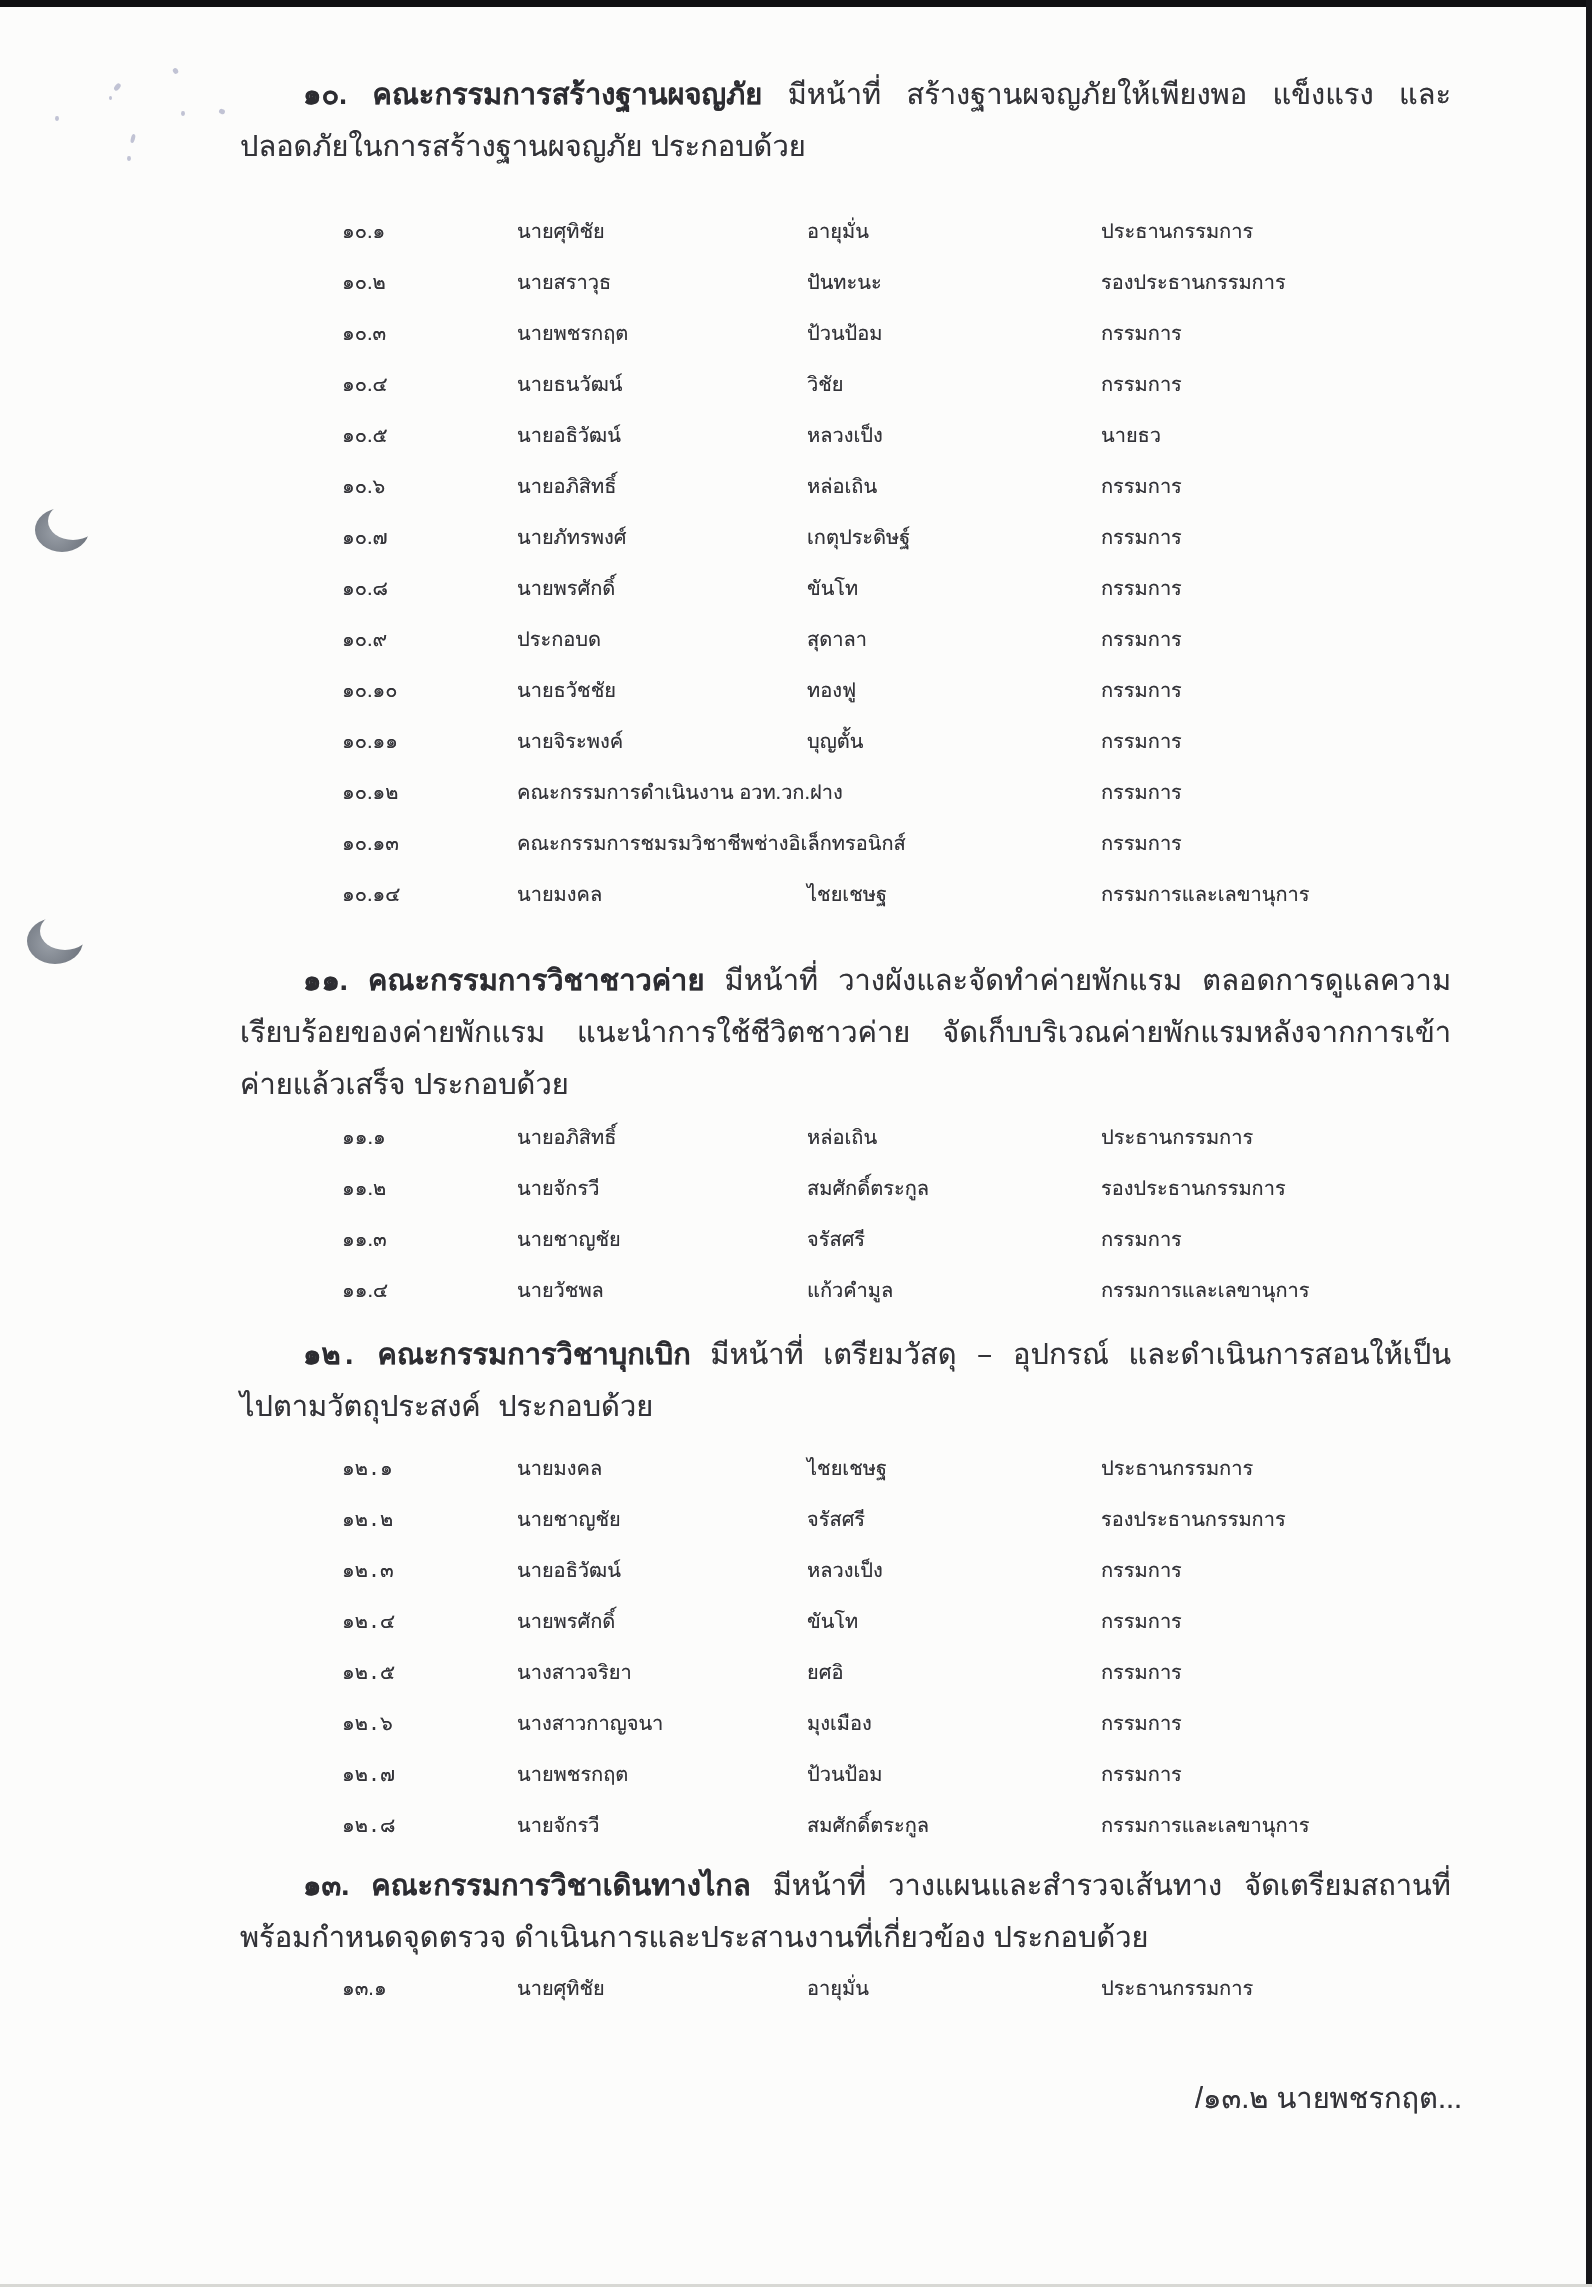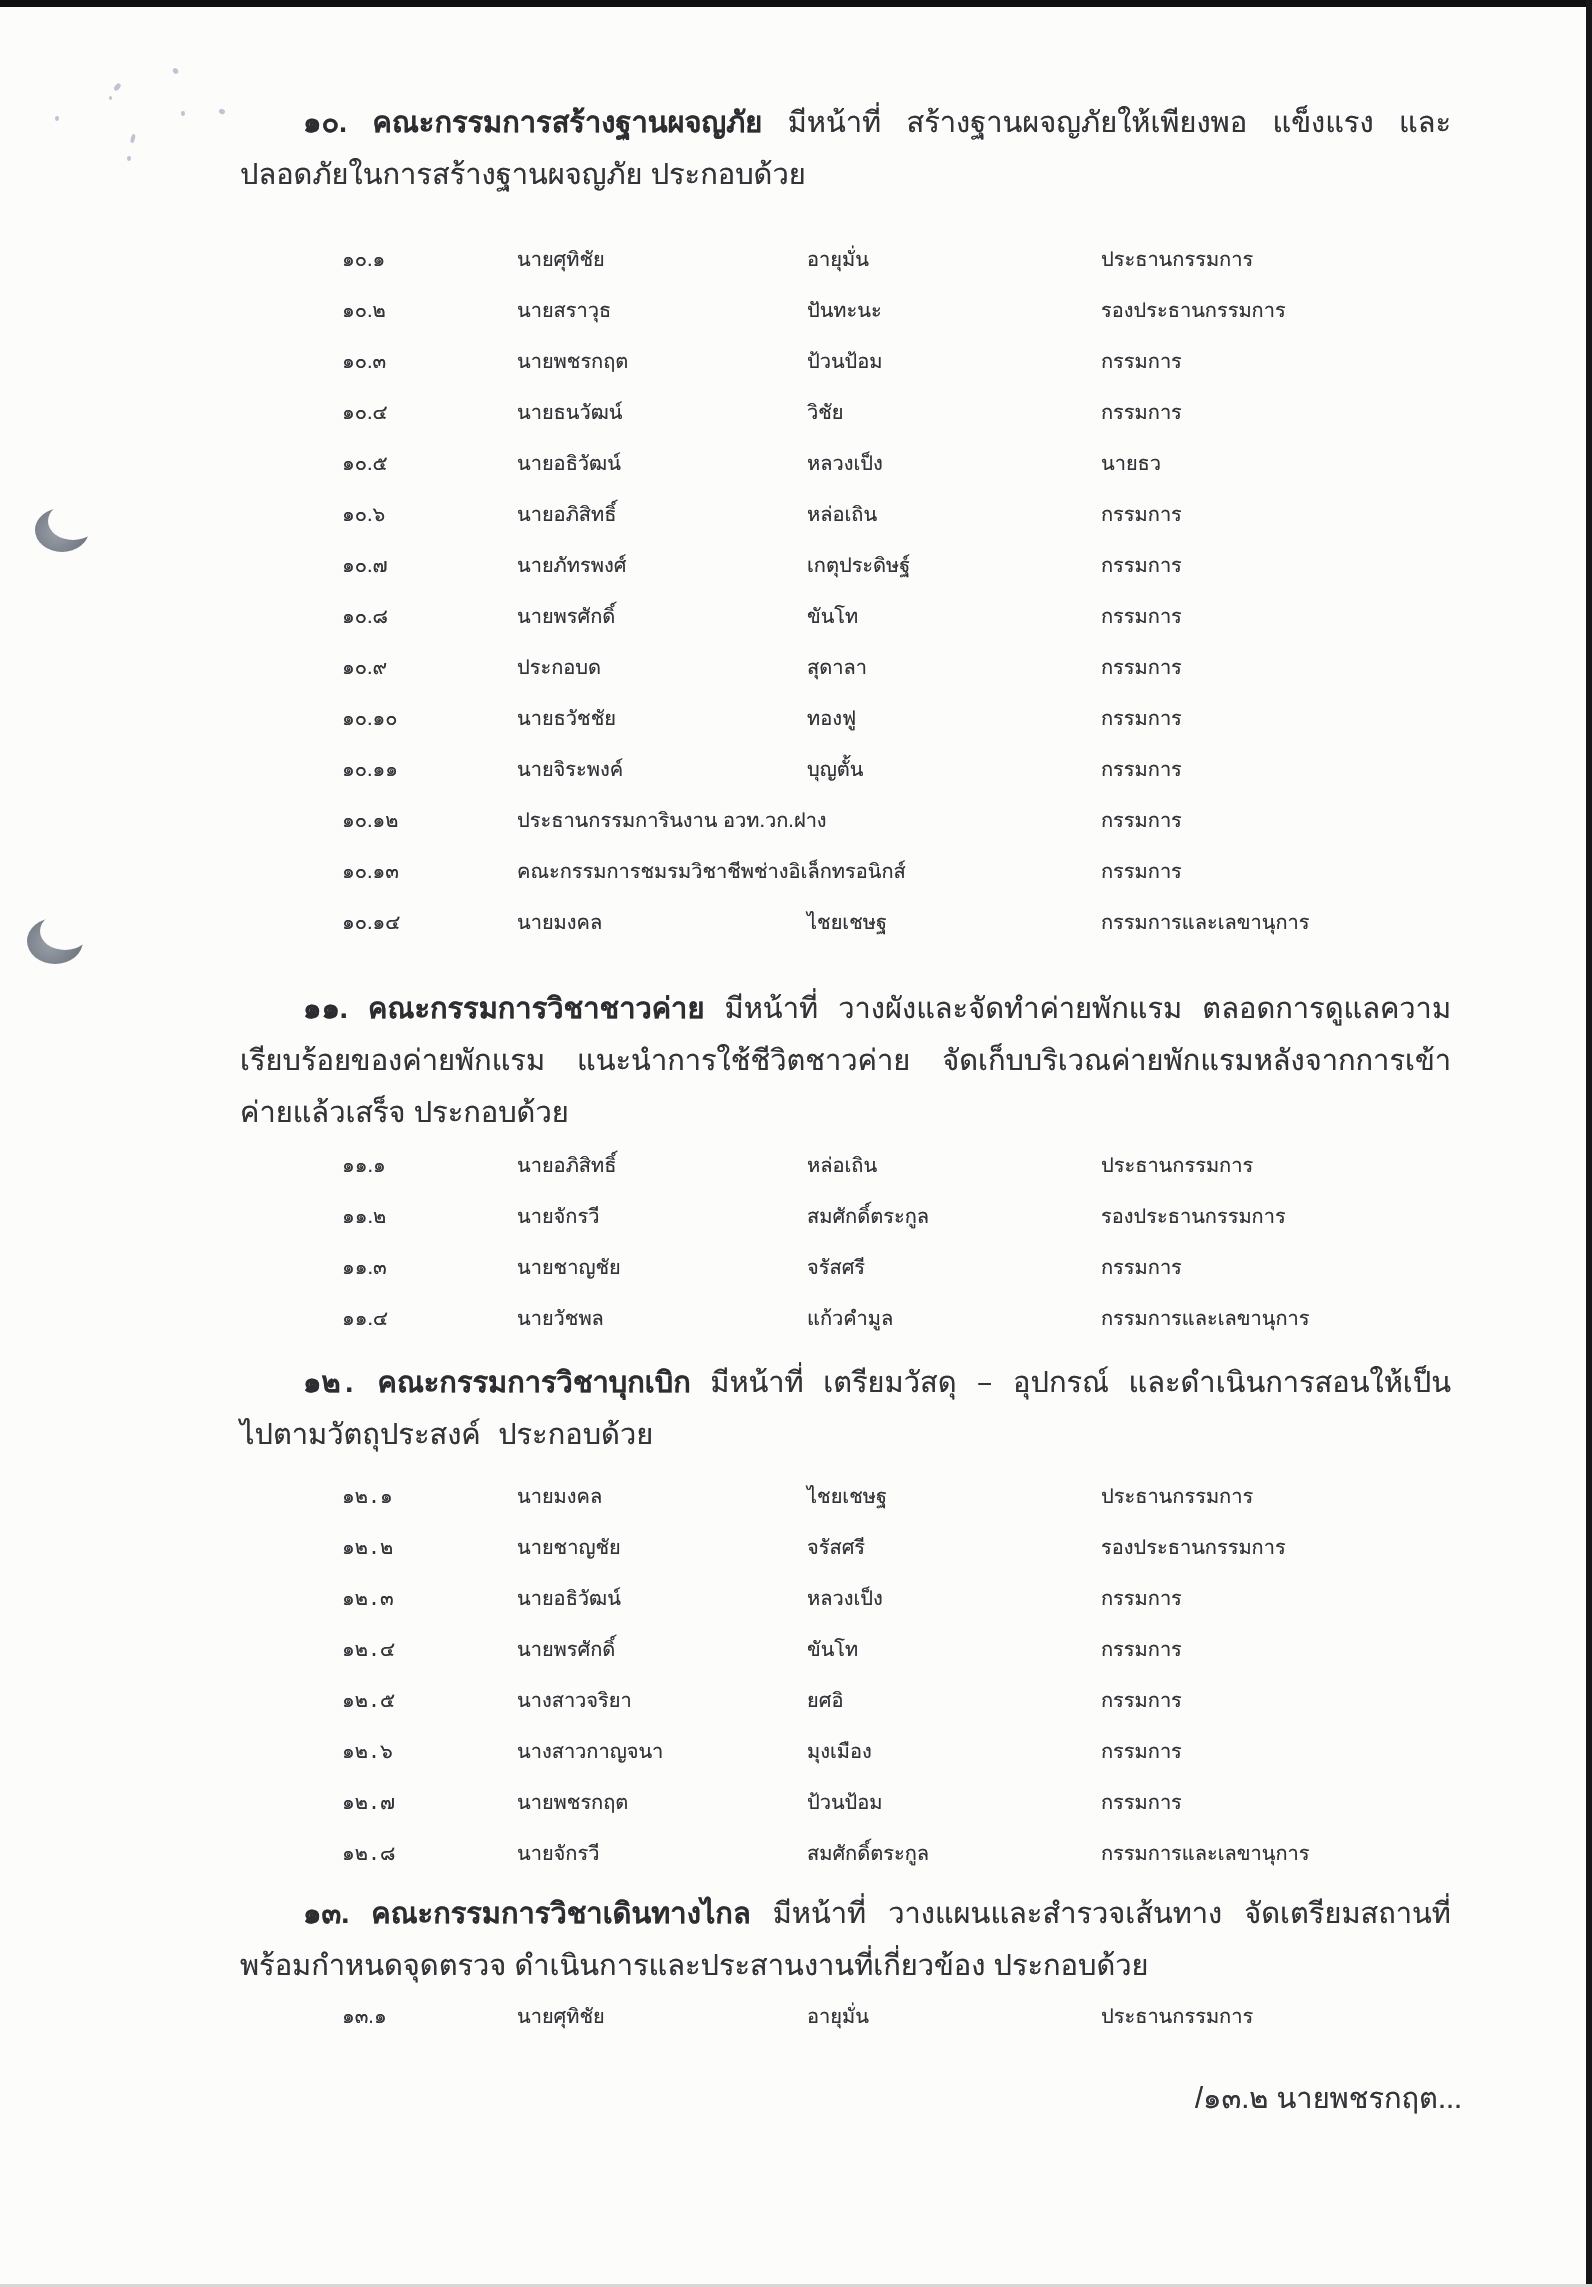--- a/index.html
+++ b/index.html
@@ -28,21 +28,21 @@
   .speck{position:absolute;background:#8f94b5;opacity:.55;border-radius:50%;}
   .s1{left:115px;top:83px;width:4.8px;height:7.7px;transform:rotate(40deg);}
   .s2{left:109px;top:96px;width:2.9px;height:3.8px;}
   .s3{left:173px;top:68px;width:4.8px;height:5.8px;transform:rotate(-30deg);}
   .s4{left:219px;top:109px;width:5.8px;height:4.8px;transform:rotate(20deg);}
   .s5{left:55px;top:116px;width:3.8px;height:4.8px;}
   .s6{left:131px;top:134px;width:3.8px;height:8.6px;transform:rotate(15deg);}
   .s7{left:127px;top:156px;width:3.8px;height:4.8px;}
   .s8{left:181px;top:111px;width:3.8px;height:4.8px;}
 
-  .content{position:absolute;left:0;top:0;right:0;padding-top:96px;}
+  .content{position:absolute;left:0;top:0;right:0;padding-top:68px;}
   .section-heading{
     margin:0 142px 0 240px;
     text-indent:63px;
     font-size:29px;line-height:52px;
     text-align:justify;
     text-shadow:0 0 0.5px rgba(50,50,56,.65);
   }
   .section-title{font-weight:bold;color:#2c2c31;}
   .section-desc{color:#333338;}
   .member-list{margin:0;}
@@ -159,21 +159,21 @@
     <span class="col-role">กรรมการ</span>
   </div>
           <div class="member-row">
     <span class="col-no">๑๐.๑๑</span>
     <span class="col-name">นายจิระพงค์</span>
     <span class="col-surname">บุญตั้น</span>
     <span class="col-role">กรรมการ</span>
   </div>
           <div class="member-row">
     <span class="col-no">๑๐.๑๒</span>
-    <span class="col-name">ประธานกรรมการินงาน อวท.วก.ฝาง</span>
+    <span class="col-name">คณะกรรมการดำเนินงาน อวท.วก.ฝาง</span>
     <span class="col-surname"></span>
     <span class="col-role">กรรมการ</span>
   </div>
           <div class="member-row">
     <span class="col-no">๑๐.๑๓</span>
     <span class="col-name">คณะกรรมการชมรมวิชาชีพช่างอิเล็กทรอนิกส์</span>
     <span class="col-surname"></span>
     <span class="col-role">กรรมการ</span>
   </div>
           <div class="member-row">

